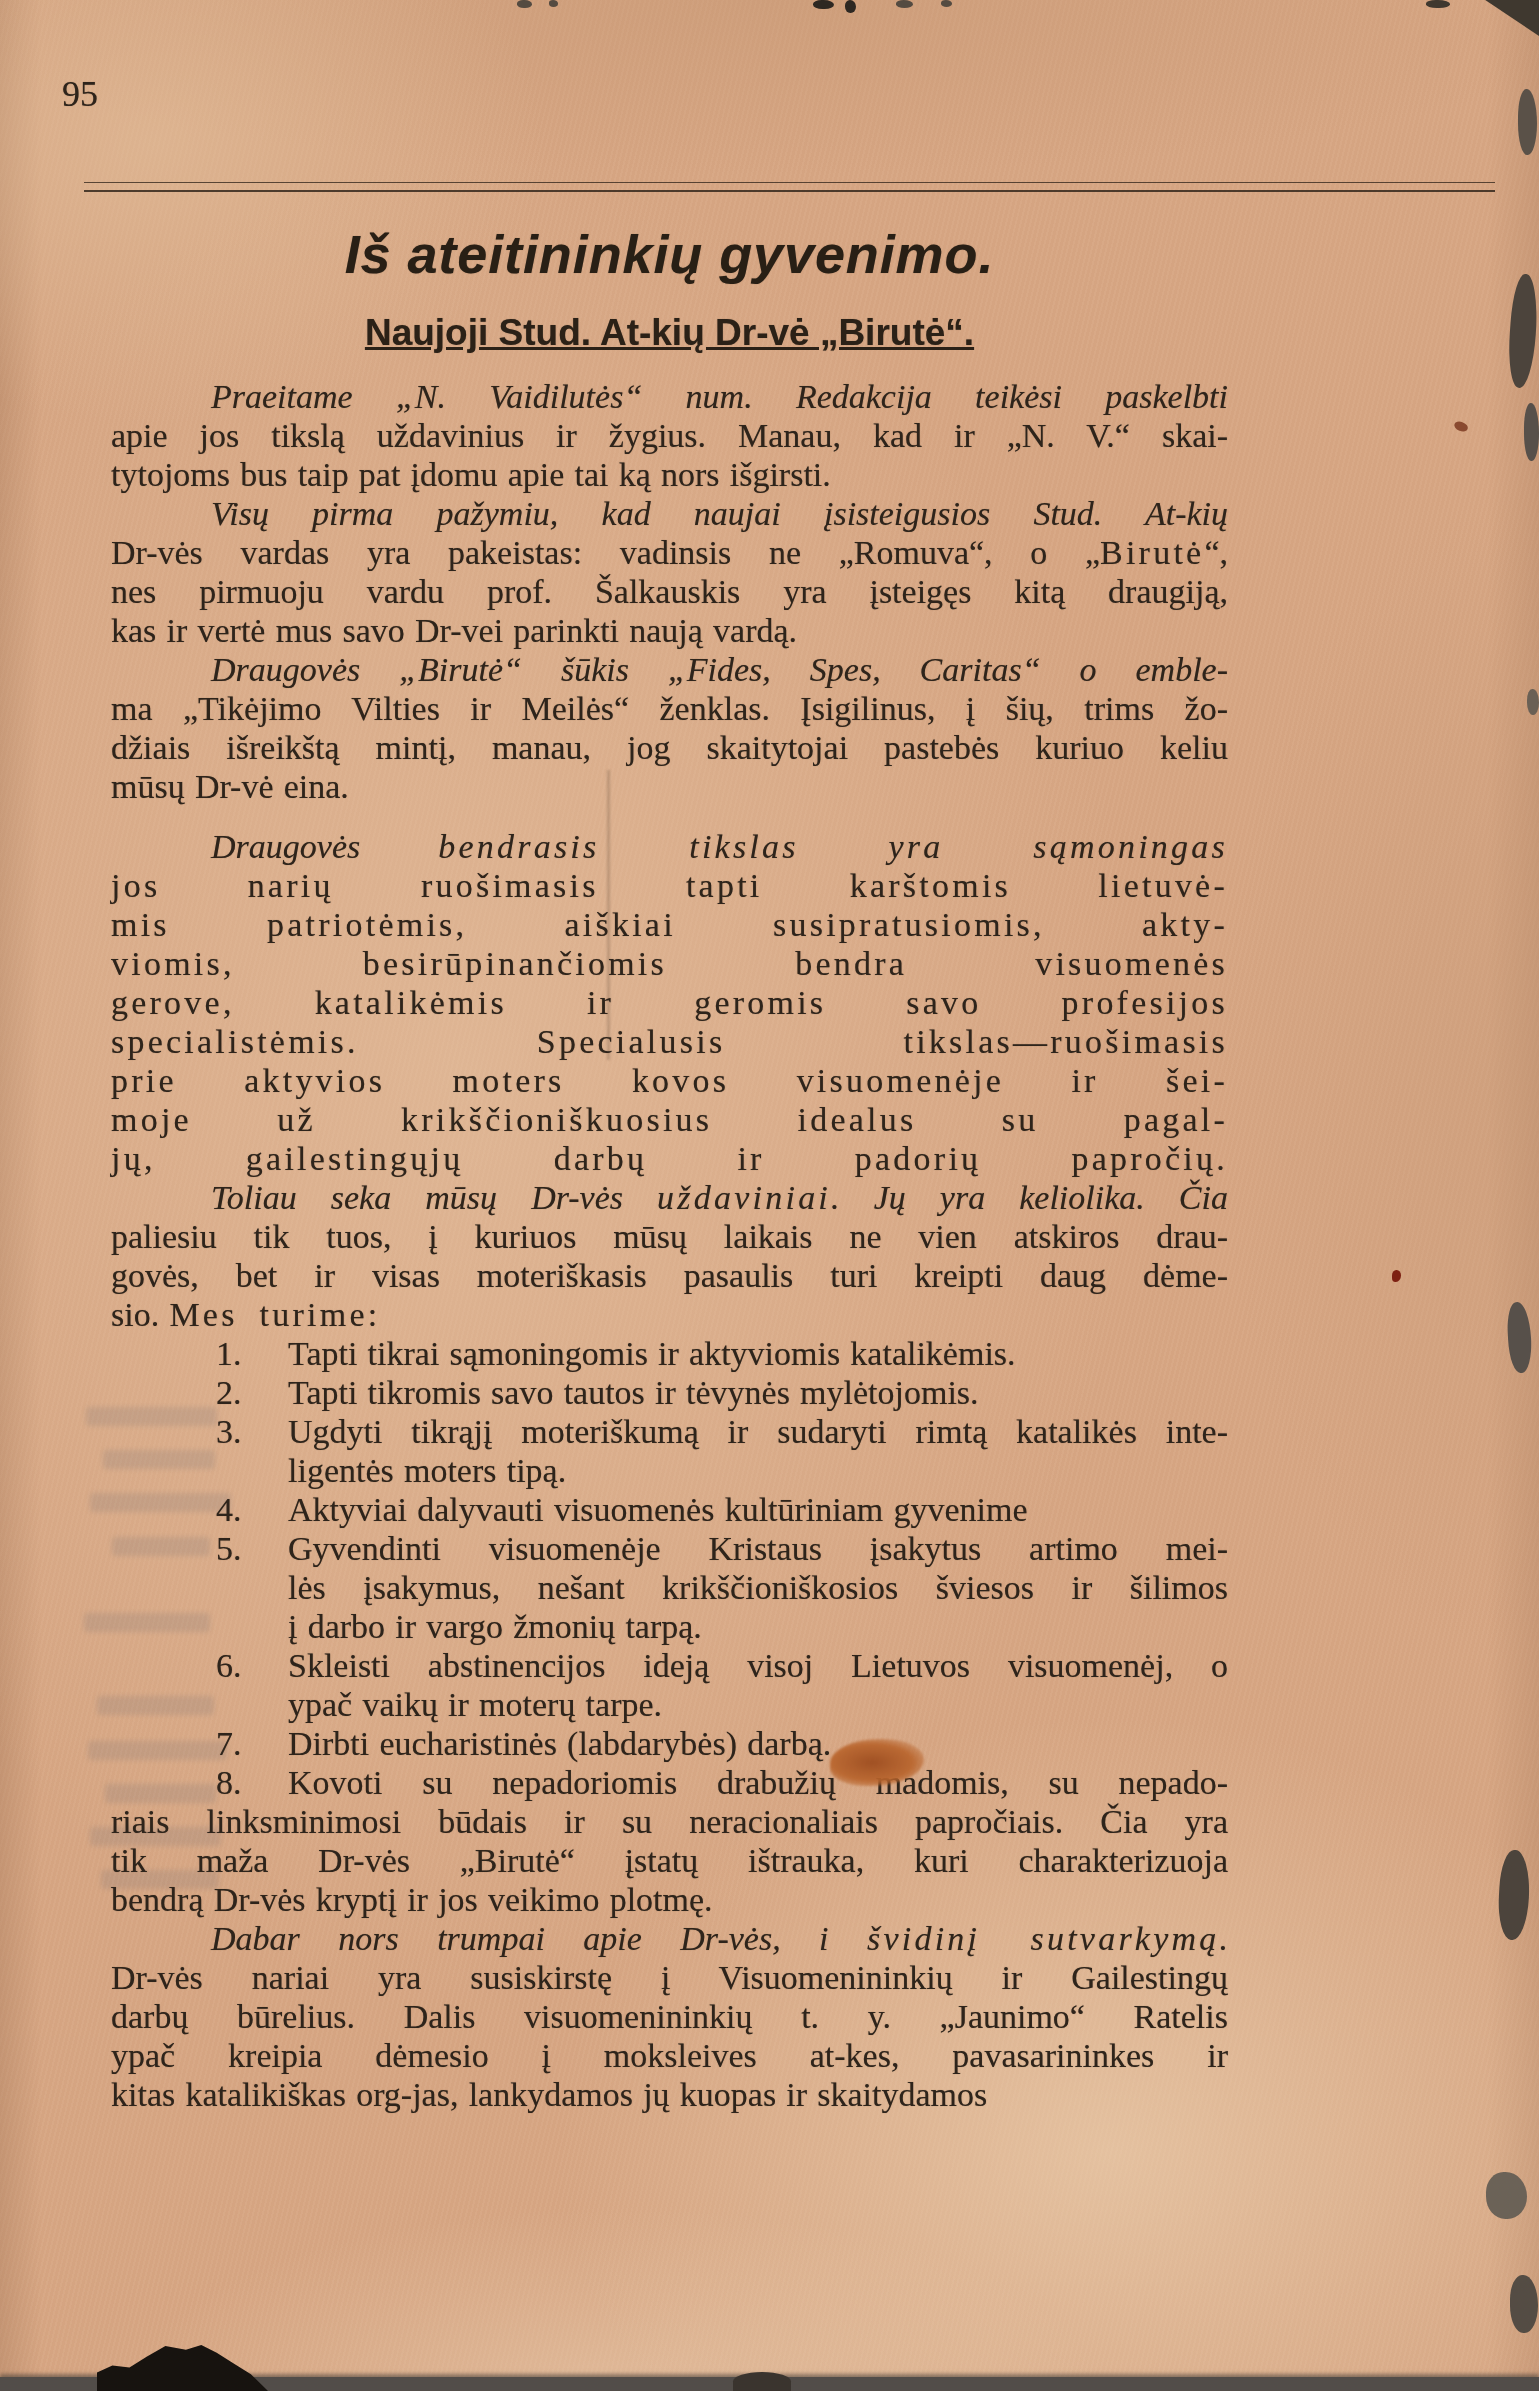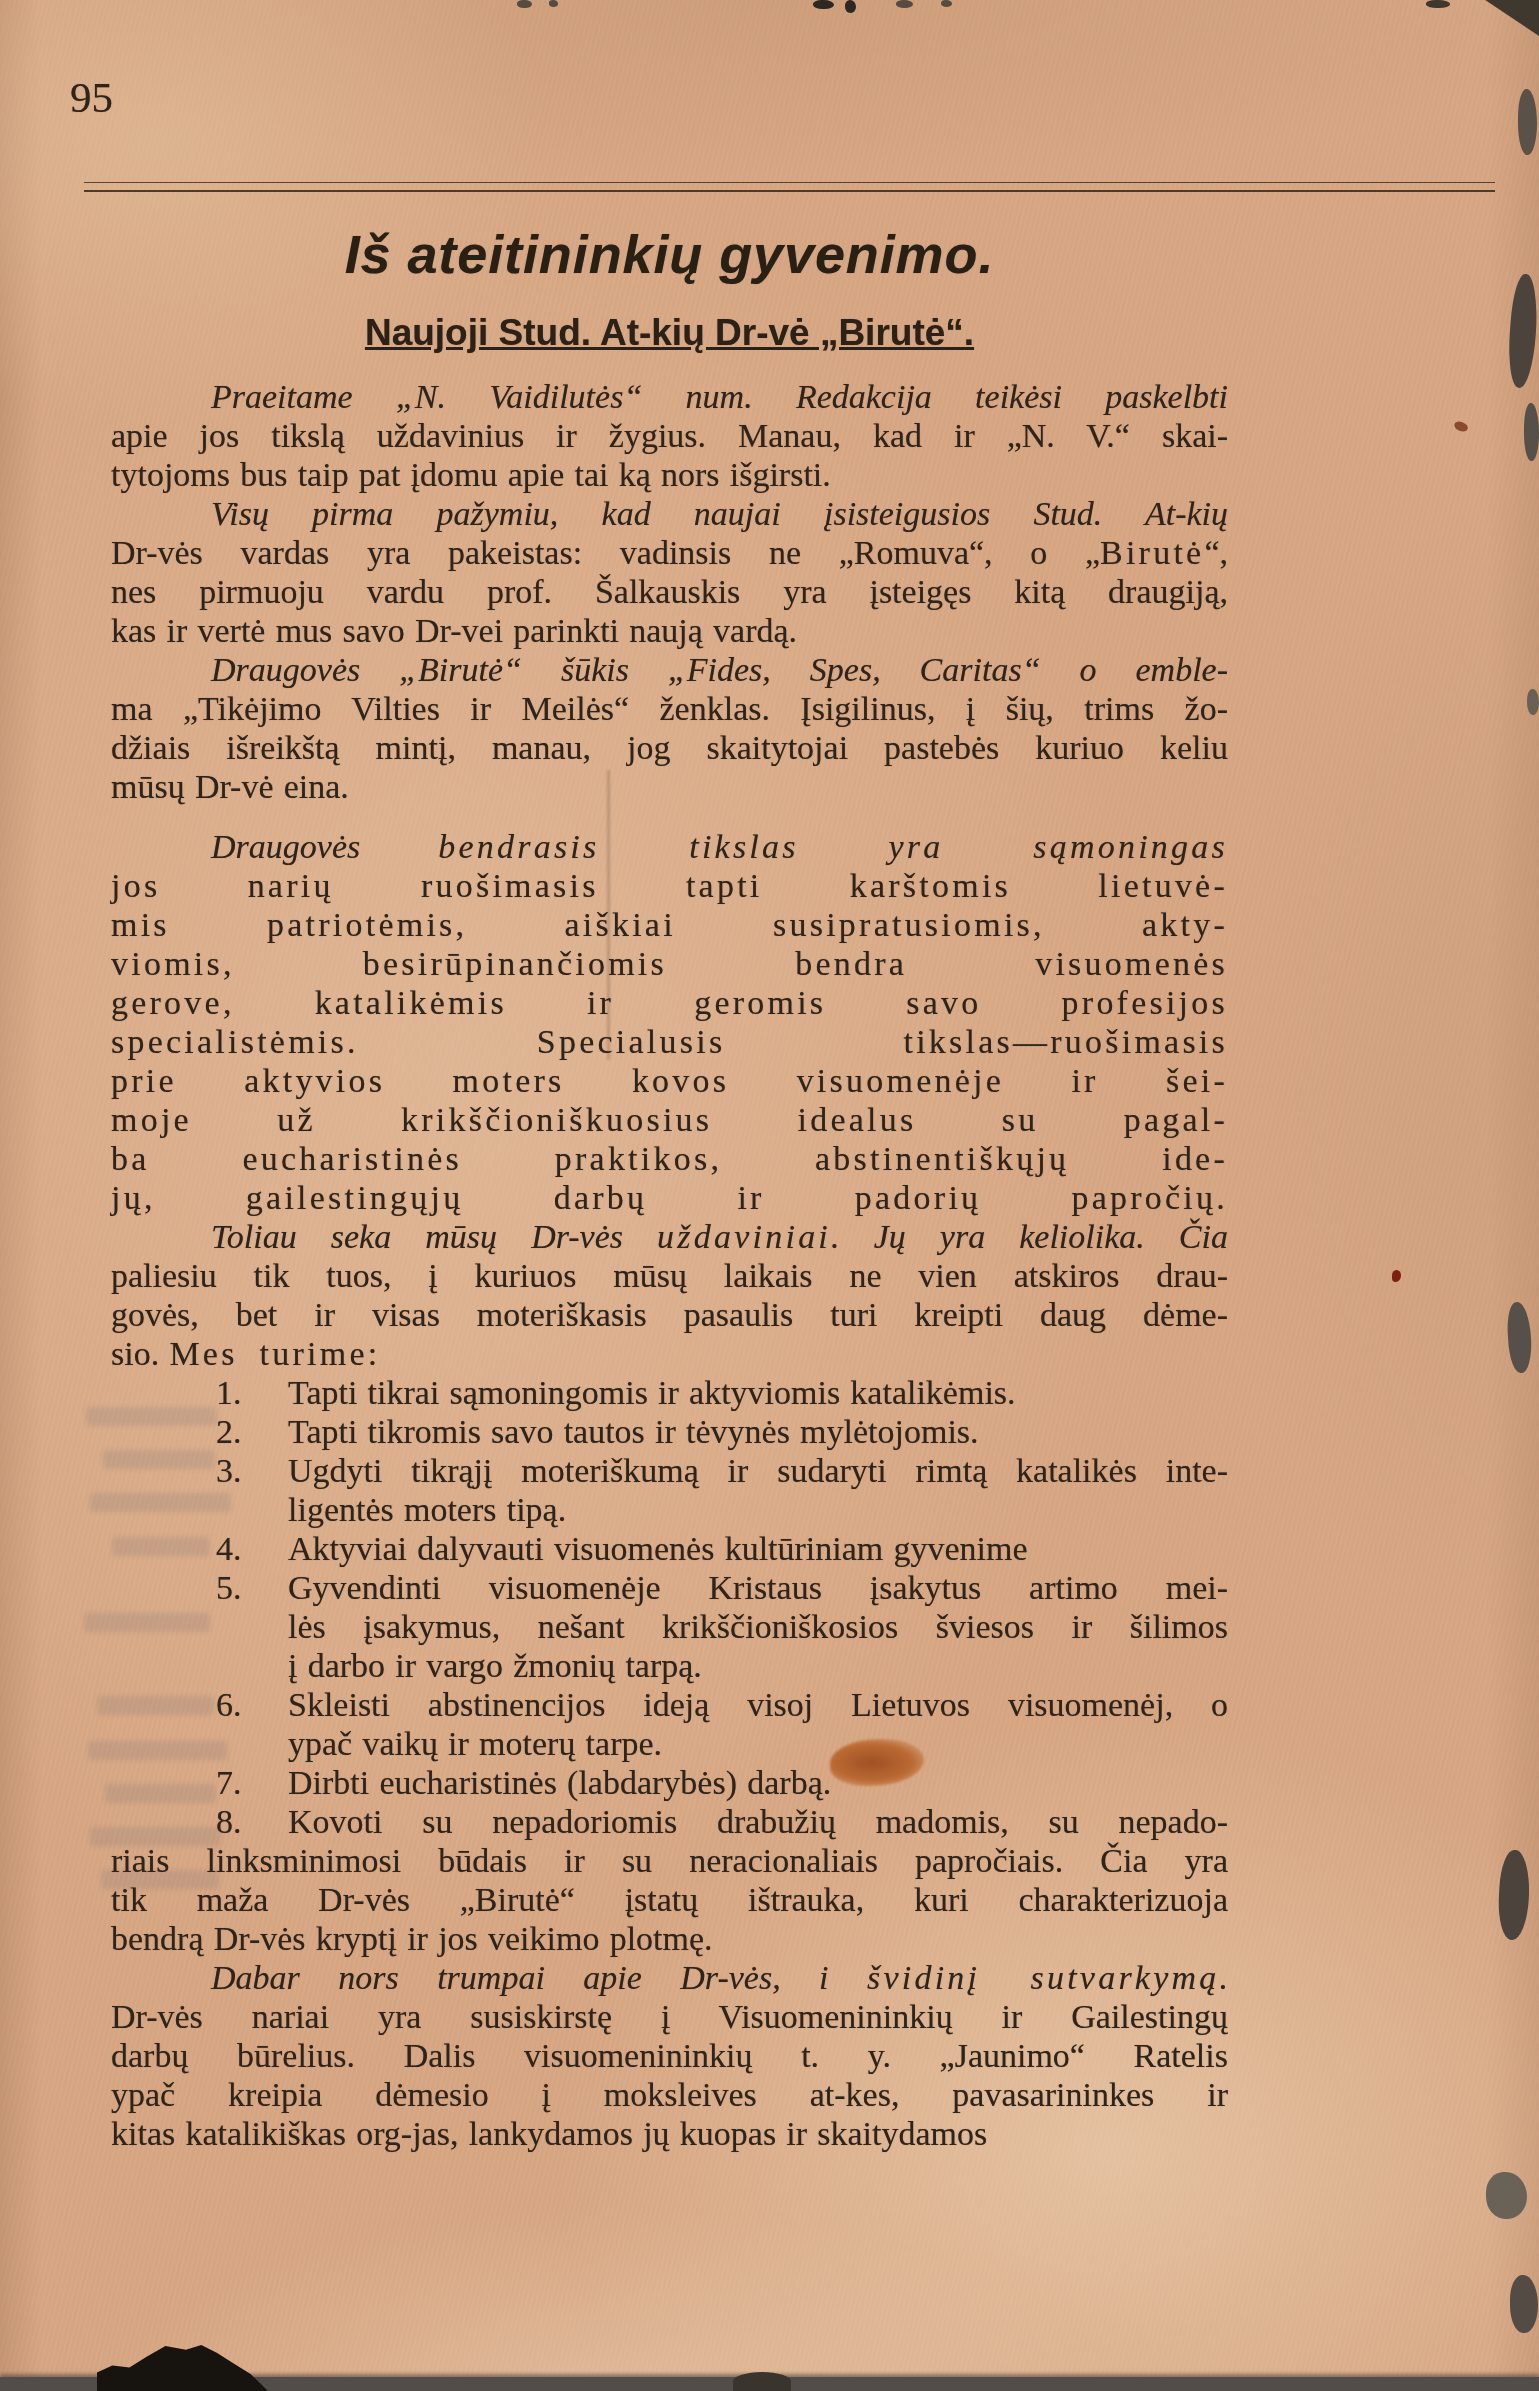--- a/index.html
+++ b/index.html
@@ -10,21 +10,21 @@
       radial-gradient(ellipse 1031px 1405px at 30% 45%, rgba(234,202,170,0.45), transparent 66%),
       radial-gradient(ellipse 656px 468px at 10% 6%, rgba(228,194,158,0.5), transparent 60%),
       radial-gradient(ellipse 1218px 244px at 50% 0%, rgba(190,144,108,0.35), transparent 72%),
       radial-gradient(ellipse 468px 843px at 100% 45%, rgba(196,152,118,0.4), transparent 70%),
       radial-gradient(ellipse 750px 281px at 40% 100%, rgba(234,206,176,0.5), transparent 65%),
       linear-gradient(90deg, rgba(150,105,75,0.28) 0px, rgba(150,105,75,0.0) 42px),
       linear-gradient(270deg, rgba(150,105,75,0.22) 0px, rgba(150,105,75,0.0) 52px),
       repeating-linear-gradient(104deg, rgba(255,248,238,0.03) 0 1.9px, rgba(120,80,55,0.02) 1.9px 4.7px);
     font-family:"Liberation Serif", serif; color:#2e241b;}
   .inktxt{text-shadow:0 0 0.9px rgba(45,33,23,0.45);}
-  #pagenum{position:absolute;left:70px;top:73px;font-size:43px;}
+  #pagenum{position:absolute;left:62px;top:73px;font-size:36px;}
   #rule{position:absolute;left:84px;top:182px;width:1411px;height:6.6px;
     border-top:1.9px solid rgba(52,39,28,0.78);border-bottom:2.8px solid rgba(52,39,28,0.85);}
   #title{position:absolute;left:111px;top:223px;width:1117px;text-align:center;
     font-family:"Liberation Sans", sans-serif;font-weight:700;font-size:54px;letter-spacing:0.9px;color:#281f15;}
   #subtitle{position:absolute;left:111px;top:312px;width:1117px;text-align:center;
     font-family:"Liberation Sans", sans-serif;font-weight:700;font-size:37px;color:#2b2117;text-decoration:underline;}
   #body{position:absolute;left:111px;top:377px;width:1117px;font-size:34px;line-height:39px;word-spacing:0.05em;z-index:2;}
   .ln{position:relative;min-height:39px;}
   .ln.j{text-align:justify;text-align-last:justify;}
   .ln.p{text-indent:100px;font-style:italic;}
@@ -73,21 +73,20 @@
       <div class="ln j"><span>džiais išreikštą mintį, manau, jog skaitytojai pastebės kuriuo keliu</span></div>
       <div class="ln"><span>mūsų Dr-vė eina.</span></div>
       <div class="ln j p gap"><span>Draugovės </span><span class="sp">bendrasis tikslas yra sąmoningas</span></div>
       <div class="ln j"><span class="sp">jos narių ruošimasis tapti karštomis lietuvė-</span></div>
       <div class="ln j"><span class="sp">mis patriotėmis, aiškiai susipratusiomis, akty-</span></div>
       <div class="ln j"><span class="sp">viomis, besirūpinančiomis bendra visuomenės</span></div>
       <div class="ln j"><span class="sp">gerove, katalikėmis ir geromis savo profesijos</span></div>
       <div class="ln j"><span class="sp">specialistėmis. Specialusis tikslas—ruošimasis</span></div>
       <div class="ln j"><span class="sp">prie aktyvios moters kovos visuomenėje ir šei-</span></div>
       <div class="ln j"><span class="sp">moje už krikščioniškuosius idealus su pagal-</span></div>
-      <div class="ln j"><span class="sp">ba eucharistinės praktikos, abstinentiškųjų ide-</span></div>
       <div class="ln j"><span class="sp">jų, gailestingųjų darbų ir padorių papročių.</span></div>
       <div class="ln j p"><span>Toliau seka mūsų Dr-vės </span><span class="sp">uždaviniai</span><span>. Jų yra keliolika. Čia</span></div>
       <div class="ln j"><span>paliesiu tik tuos, į kuriuos mūsų laikais ne vien atskiros drau-</span></div>
       <div class="ln j"><span>govės, bet ir visas moteriškasis pasaulis turi kreipti daug dėme-</span></div>
       <div class="ln"><span>sio. </span><span class="sp">Mes turime:</span></div>
       <div class="ln li"><span class="num">1.</span><span>Tapti tikrai sąmoningomis ir aktyviomis katalikėmis.</span></div>
       <div class="ln li"><span class="num">2.</span><span>Tapti tikromis savo tautos ir tėvynės mylėtojomis.</span></div>
       <div class="ln j li"><span class="num">3.</span><span>Ugdyti tikrąjį moteriškumą ir sudaryti rimtą katalikės inte-</span></div>
       <div class="ln lc"><span>ligentės moters tipą.</span></div>
       <div class="ln li"><span class="num">4.</span><span>Aktyviai dalyvauti visuomenės kultūriniam gyvenime</span></div>

